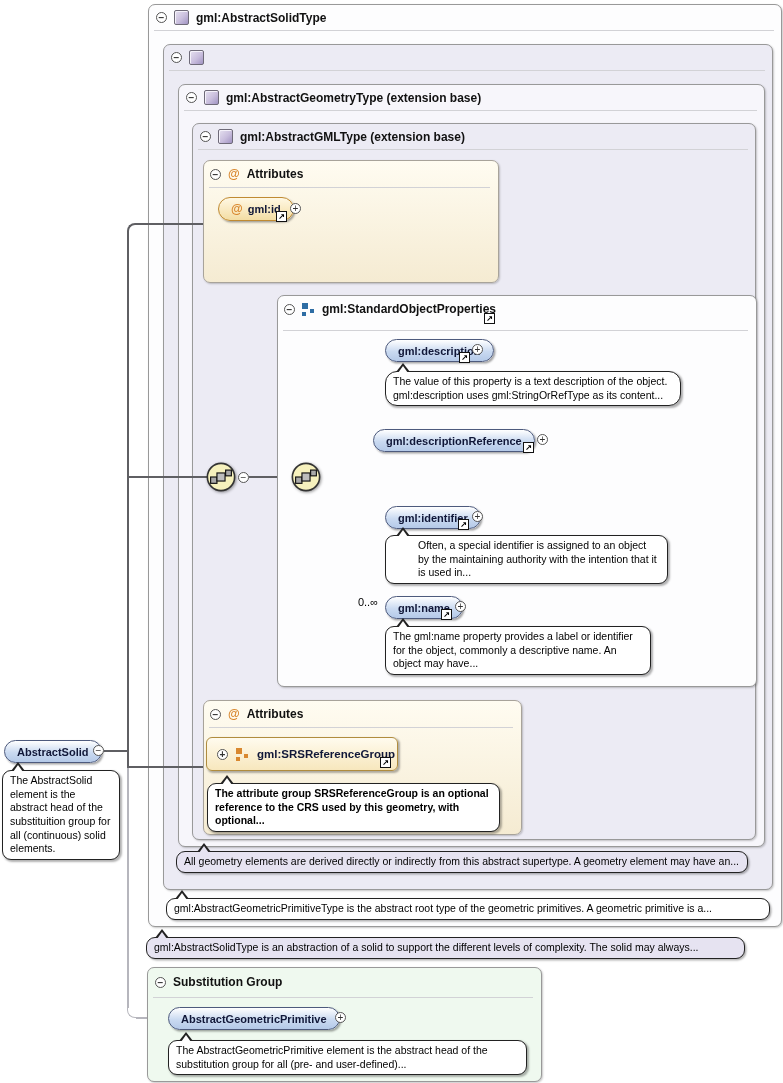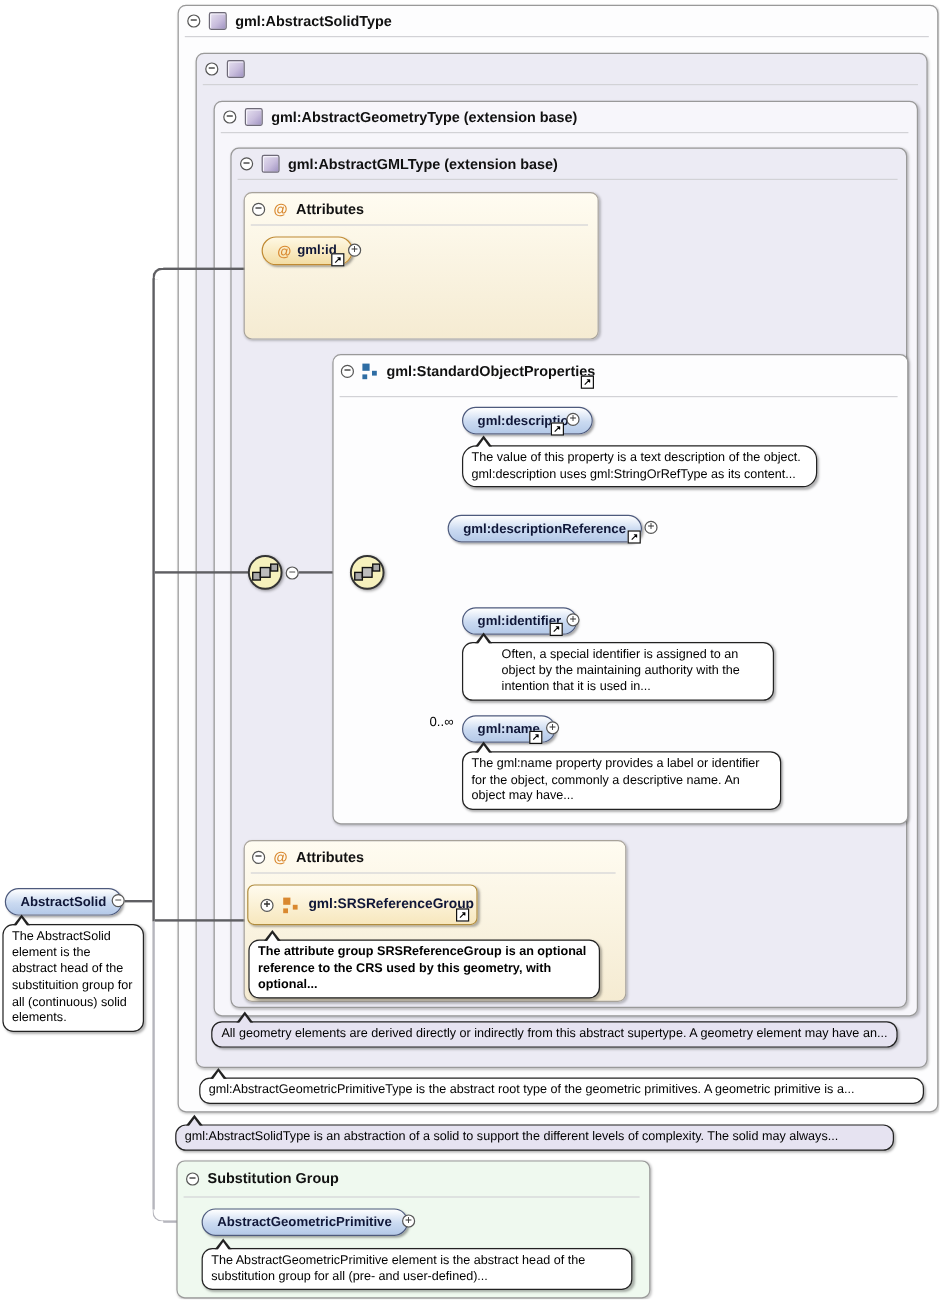--- a/index.html
+++ b/index.html
@@ -170,21 +170,21 @@
     <span>gml:descriptionReference</span>
   </div>
   <div class="linkicon" style="left:523px;top:442px;">↗</div>
   <div class="pcircle" style="left:537px;top:434px;">+</div>
 
   <div class="capsule" style="left:385px;top:506px;align-items:center;">
     <span>gml:identifier</span>
   </div>
   <div class="linkicon" style="left:458px;top:519px;">↗</div>
   <div class="pcircle" style="left:472px;top:511px;">+</div>
-  <div class="tooltip" style="left:385px;top:535px;width:260px;padding-left:32px;">
+  <div class="tooltip" style="left:385px;top:535px;width:283px;padding-left:32px;">
     <span>Often, a special identifier is assigned to an object by the maintaining authority with the intention that it is used in...</span>
   </div>
 
   <div class="cardinality" style="left:348px;top:596px;width:30px;text-align:right;">0..∞</div>
   <div class="capsule" style="left:385px;top:596px;">
     <span>gml:name</span>
   </div>
   <div class="linkicon" style="left:441px;top:609px;">↗</div>
   <div class="pcircle" style="left:455px;top:601px;">+</div>
   <div class="tooltip" style="left:385px;top:626px;width:266px;">
@@ -206,21 +206,21 @@
         <i class="s2"></i>
         <i class="s3"></i>
       </span>
     <span>gml:SRSReferenceGroup</span>
   </div>
   <div class="linkicon" style="left:380px;top:757px;">↗</div>
   <div class="tooltip" style="left:207px;top:783px;width:293px;font-weight:bold;--tail:12px;">
     <span>The attribute group SRSReferenceGroup is an optional reference to the CRS used by this geometry, with optional...</span>
   </div>
 
-  <div class="tooltip tt-lav" style="left:176px;top:851px;width:572px;text-align:center;--tail:20px;">
+  <div class="tooltip tt-lav" style="left:176px;top:851px;width:572px;--tail:20px;">
     <span>All geometry elements are derived directly or indirectly from this abstract supertype. A geometry element may have an...</span>
   </div>
   <div class="tooltip" style="left:166px;top:898px;width:604px;--tail:8px;">
     <span>gml:AbstractGeometricPrimitiveType is the abstract root type of the geometric primitives. A geometric primitive is a...</span>
   </div>
   <div class="tooltip tt-lav" style="left:146px;top:937px;width:599px;--tail:8px;">
     <span>gml:AbstractSolidType is an abstraction of a solid to support the different levels of complexity. The solid may always...</span>
   </div>
 
   <div class="box b-green" style="left:147px;top:967px;width:393px;height:113px;"></div>

